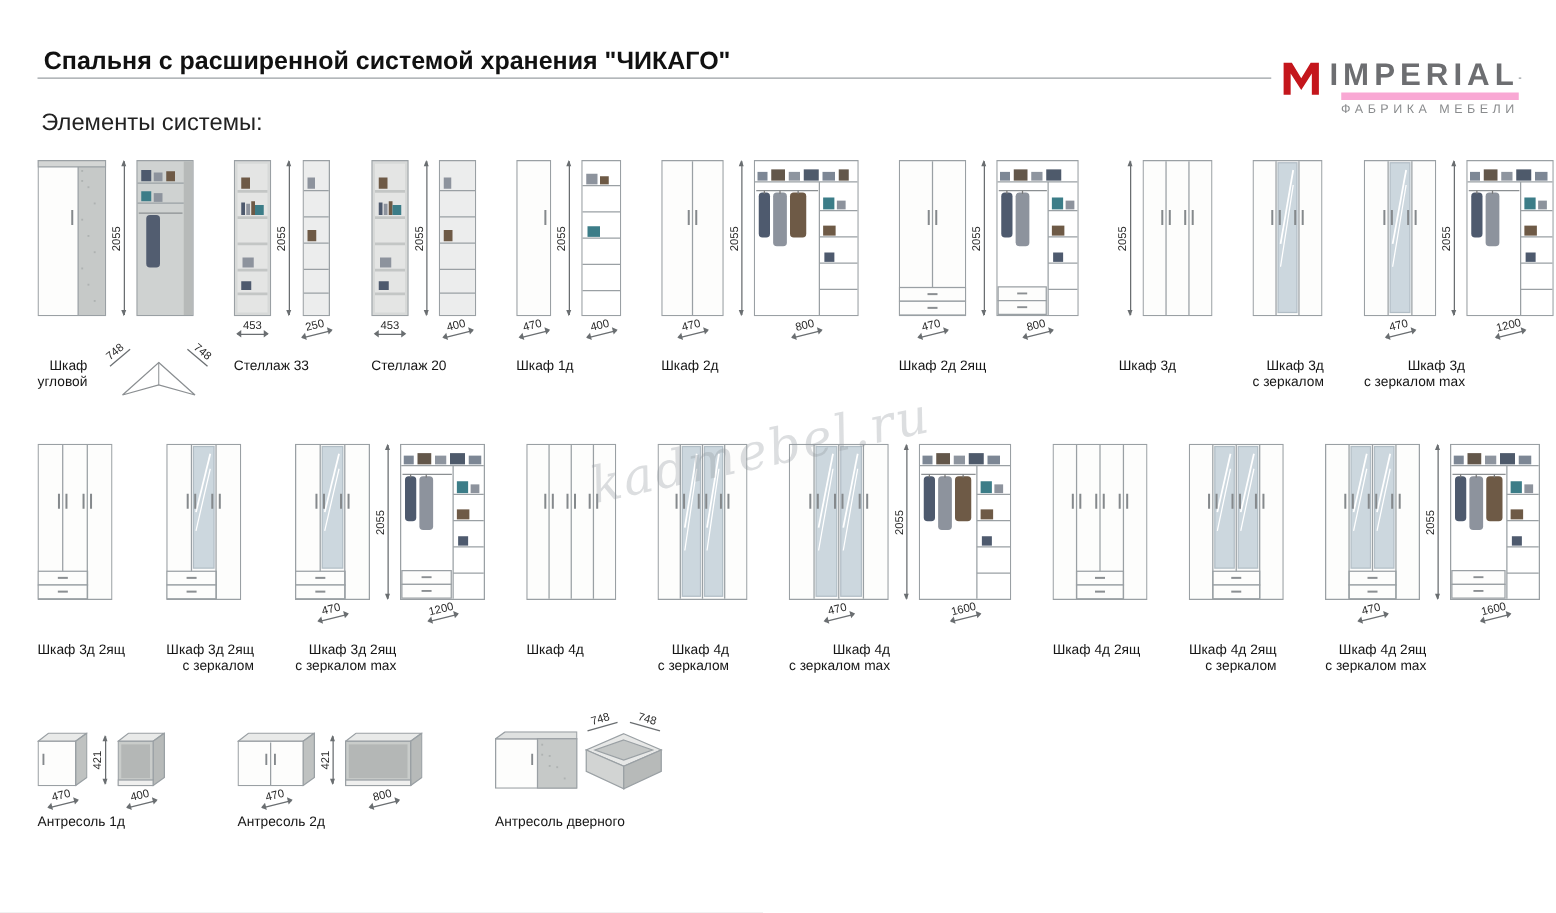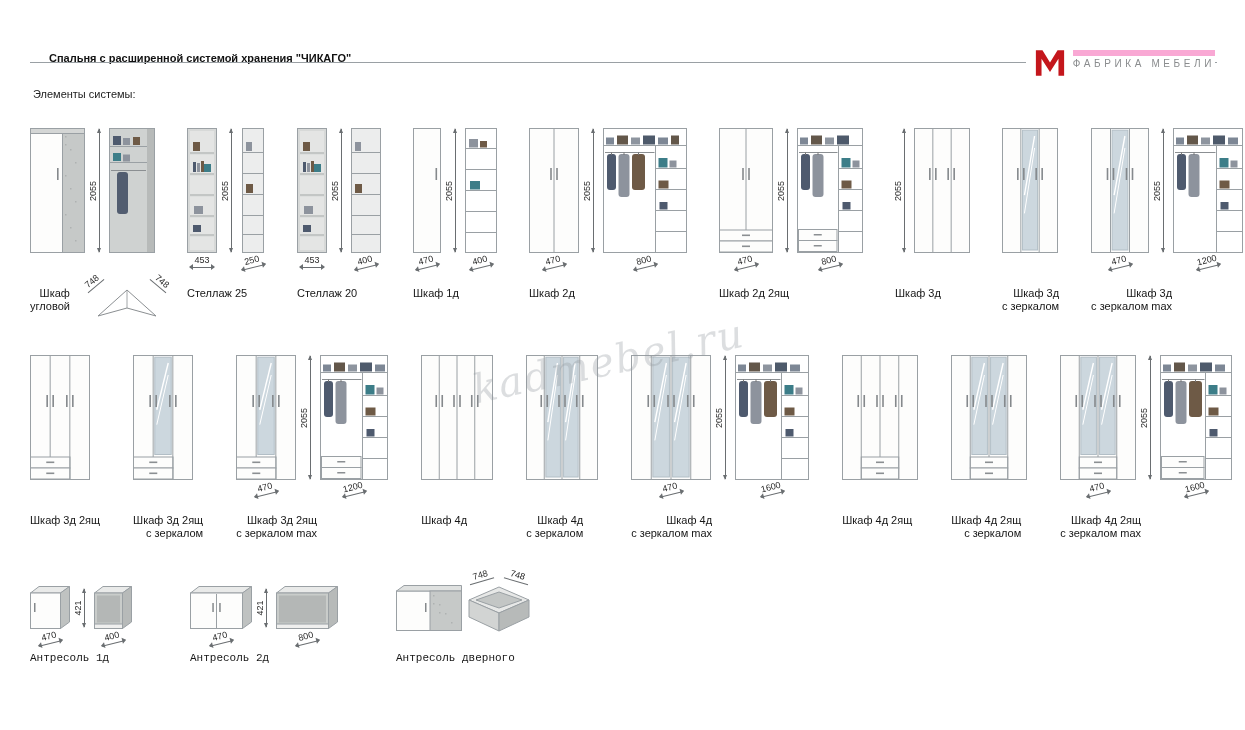--- a/index.html
+++ b/index.html
@@ -1,26 +1,26 @@
 <!DOCTYPE html>
 <html><head>
 <meta charset="utf-8">
 <style>
   html,body{margin:0;padding:0;background:#e8e8e8;}
   .page{position:relative;width:1245px;height:730px;background:#ffffff;overflow:hidden;
         font-family:"Liberation Sans","DejaVu Sans",sans-serif;color:#1c1c1c;}
   
-  .title{position:absolute;left:33px;top:36px;margin:16px;font-size:11px;font-weight:bold;color:#111;}
+  .title{position:absolute;left:33px;top:36px;margin:2px;font-size:20px;font-weight:bold;color:#111;}
   .rule{position:absolute;left:30px;right:28px;top:62px;height:1px;background:#9aa0a4;}
   .brand{position:absolute;right:30px;top:48px;display:flex;align-items:flex-start;gap:7px;background:#fff;padding-left:8px;}
   .mark{line-height:0;}
   .btxt{display:flex;flex-direction:column;align-items:flex-end;}
   .bname{font-size:25px;font-weight:bold;letter-spacing:4px;color:#6d6e71;line-height:24px;}
   .btag{font-size:10px;letter-spacing:3.6px;color:#8a8c8e;border-top:6px solid #f9a8d4;margin-top:2px;padding-top:2px;}
-  .section-label{position:absolute;left:33px;top:88px;font-size:11px;color:#222;}
+  .section-label{position:absolute;left:33px;top:88px;font-size:19px;color:#222;}
   
   #rows{position:absolute;left:30px;top:128px;width:1192px;}
   .frow{display:flex;align-items:flex-start;}
   .frow0{gap:32px;}
   .frow1{margin-top:42px;gap:33px;}
   .frow2{margin-top:30px;gap:58px;}
   .item{position:relative;display:flex;flex-direction:column;align-items:flex-start;}
   .views{display:flex;align-items:flex-start;gap:5px;}
   .frow0 .views,.frow1 .views{height:145px;}
   .frow2 .views{height:70px;}
@@ -51,39 +51,40 @@
   .pdim0{left:6px;transform:rotate(-40deg);}
   .pdim1{right:6px;transform:rotate(40deg);}
   .dart{margin-top:13px;line-height:0;}
   
   .topdims{display:flex;justify-content:center;gap:12px;height:15px;align-items:flex-start;}
   .tdim{font-size:9px;color:#2a2a2a;border-bottom:1px solid #6a6e71;padding:0 5px 1px;}
   .tdim0{transform:rotate(-16deg);}
   .tdim1{transform:rotate(16deg);}
   
   .iname{margin-top:14px;min-height:26px;font-size:11px;line-height:13px;color:#161616;white-space:nowrap;text-align:right;}
-  .frow2 .iname{margin-top:12px;font-family:Liberation Mono, monospace;}
+  .frow2 .iname{margin-top:12px;}
   
   .watermark{position:absolute;left:470px;top:338px;font-size:40px;letter-spacing:2px;font-style:italic;
        font-family:"DejaVu Serif","Liberation Serif",serif;color:rgba(145,152,158,0.32);transform:rotate(-12deg);pointer-events:none;}
 </style>
 </head>
 <body>
 
 <div class="page">
   <h1 class="title">Спальня с расширенной системой хранения "ЧИКАГО"</h1>
   <div class="rule"></div>
 
   <div class="brand">
     <span class="mark">
       <svg width="32" height="30" viewBox="0 0 34 31">
         <path d="M2 29 L2 2 L9 2 L17 15 L25 2 L32 2 L32 29 L26 29 L26 11 L17 25 L8 11 L8 29 Z" fill="#c4161c"></path>
       </svg>
     </span>
     <span class="btxt">
+      <span class="bname">IMPERIAL</span>
       <span class="btag">ФАБРИКА МЕБЕЛИ</span>
     </span>
   </div>
 
   <div class="section-label">Элементы системы:</div>
 
   <div id="rows">
       <div class="frow frow0">
         <div class="item">
           <div class="views">
@@ -178,21 +179,21 @@
                   <rect x="4" y="14" width="6" height="9" fill="#8d939d"></rect>
                   <rect x="4" y="56" width="7" height="9" fill="#6e5a46"></rect>
                 </svg></div>
               <div class="wdim">
                 <span class="num">250</span>
                 <span class="dline"></span>
               </div>
             </div>
           </div>
           <div class="iname">
-            <div class="nline">Стеллаж 25</div>
+            <div class="nline">Стеллаж 33</div>
           </div>
         </div>
         <div class="item">
           <div class="views">
             <div class="vcol">
               <div class="draw draw-rack"><svg width="30" height="125" viewBox="0 0 30 125">
                   <rect x="0.5" y="0.5" width="29" height="124" fill="#d7d9d8" stroke="#9aa0a4" stroke-width="1"></rect>
                   <rect x="3" y="3" width="24" height="119" fill="#e4e5e4"></rect>
                   <rect x="3" y="24" width="24" height="2.2" fill="#c3c6c5"></rect>
                   <rect x="3" y="45" width="24" height="2.2" fill="#c3c6c5"></rect>

